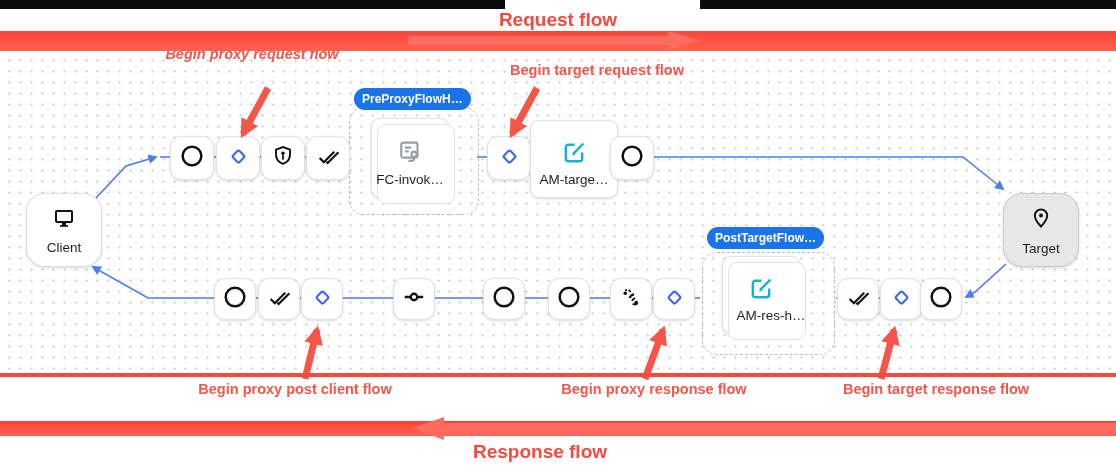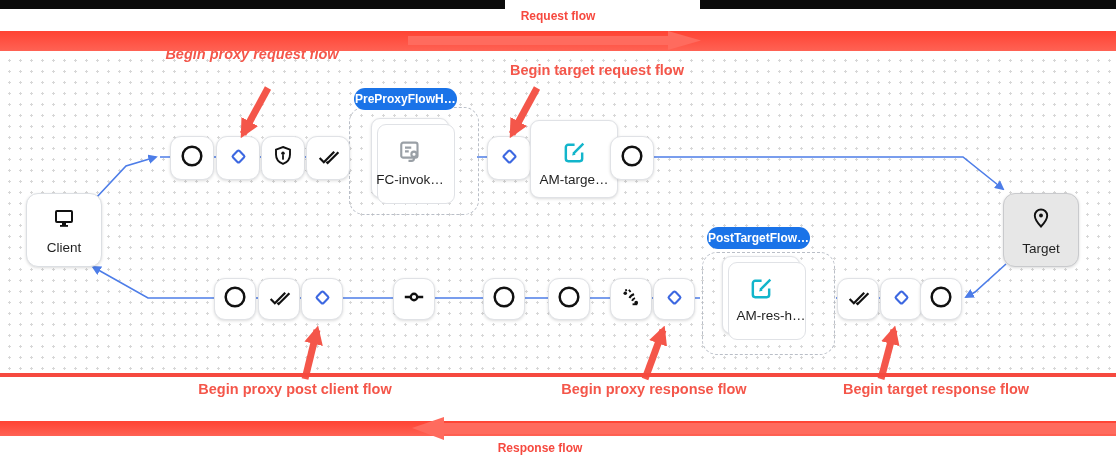--- a/index.html
+++ b/index.html
@@ -7,52 +7,52 @@
           font-family:"Liberation Sans", sans-serif;background:#fff;}
 
   
   .black-strip{position:absolute;top:0;height:9px;background:#0b0b0b;z-index:7;}
   .band{position:absolute;left:0;width:1116px;z-index:7;
         background:linear-gradient(#ff4333,#ff6254);}
   .band-top{top:31px;height:20px;}
   .band-bottom{top:421px;height:15px;}
   .thin-red-line{position:absolute;left:0;top:373px;width:1116px;height:4px;background:#f6493f;z-index:5;}
   .band-label{position:absolute;transform:translateX(-50%);font-weight:bold;
-              font-size:12px;color:#f6493f;white-space:nowrap;z-index:8;}
+              font-size:19px;color:#f6493f;white-space:nowrap;z-index:8;}
 
   
   .canvas{position:absolute;left:0;top:51px;width:1116px;height:322px;background:#fff;
           background-image:radial-gradient(circle,#d7d7d7 1.1px,transparent 1.35px);
           background-size:11px 11px;background-position:4px 4px;z-index:0;}
 
   svg.overlay{position:absolute;left:0;top:0;z-index:1;pointer-events:none;}
   svg.overlay-red{z-index:5;}
 
   
   .step{position:absolute;width:40px;height:40px;background:#fff;border:1px solid #e0e2e6;
         border-radius:11px;box-shadow:0 1px 3px rgba(0,0,0,.14);display:flex;
         align-items:center;justify-content:center;z-index:3;}
   .step.lg{width:42px;height:42px;}
   .endpoint{position:absolute;width:74px;height:72px;background:#fff;border:1px solid #dcdfe3;
-        border-radius:12px;box-shadow:0 1px 3px rgba(0,0,0,.15);display:flex;flex-direction:column;
+        border-radius:19px;box-shadow:0 1px 3px rgba(0,0,0,.15);display:flex;flex-direction:column;
         align-items:center;justify-content:center;gap:6px;z-index:3;}
   .endpoint.gray{background:#e7e7e7;border-color:#c9cacd;}
   .endpoint .lbl{font-size:13.5px;color:#1f1f1f;}
 
   .card{position:absolute;width:78px;height:80px;background:#fff;border:1px solid #e0e2e6;
         border-radius:9px;box-shadow:0 1px 3px rgba(0,0,0,.15);display:flex;flex-direction:column;
         align-items:center;justify-content:flex-end;padding-bottom:10px;box-sizing:border-box;z-index:3;}
   .card .icon{position:absolute;top:18px;left:50%;transform:translateX(-50%);}
   .card .lbl{font-size:13.5px;color:#1f1f1f;white-space:nowrap;}
   .card.stacked::before{content:"";position:absolute;left:5px;top:5px;width:100%;height:100%;
         background:#fff;border:1px solid #e0e2e6;border-radius:9px;z-index:-1;}
 
   .group{position:absolute;border:1.7px dashed #b9bec7;border-radius:15px;z-index:2;}
   .badge{position:absolute;background:#1a73e8;color:#fff;font-weight:bold;font-size:12px;
-         padding:4px 1px;border-radius:13px;white-space:nowrap;z-index:4;}
+         padding:4px 8px;border-radius:13px;white-space:nowrap;z-index:4;}
 
   .ann{position:absolute;transform:translateX(-50%);color:#f4564a;font-weight:bold;
        font-size:14.5px;white-space:nowrap;z-index:6;}
 </style>
 </head>
 <body>
 
 <div class="screen">
 
   <div class="canvas"></div>

